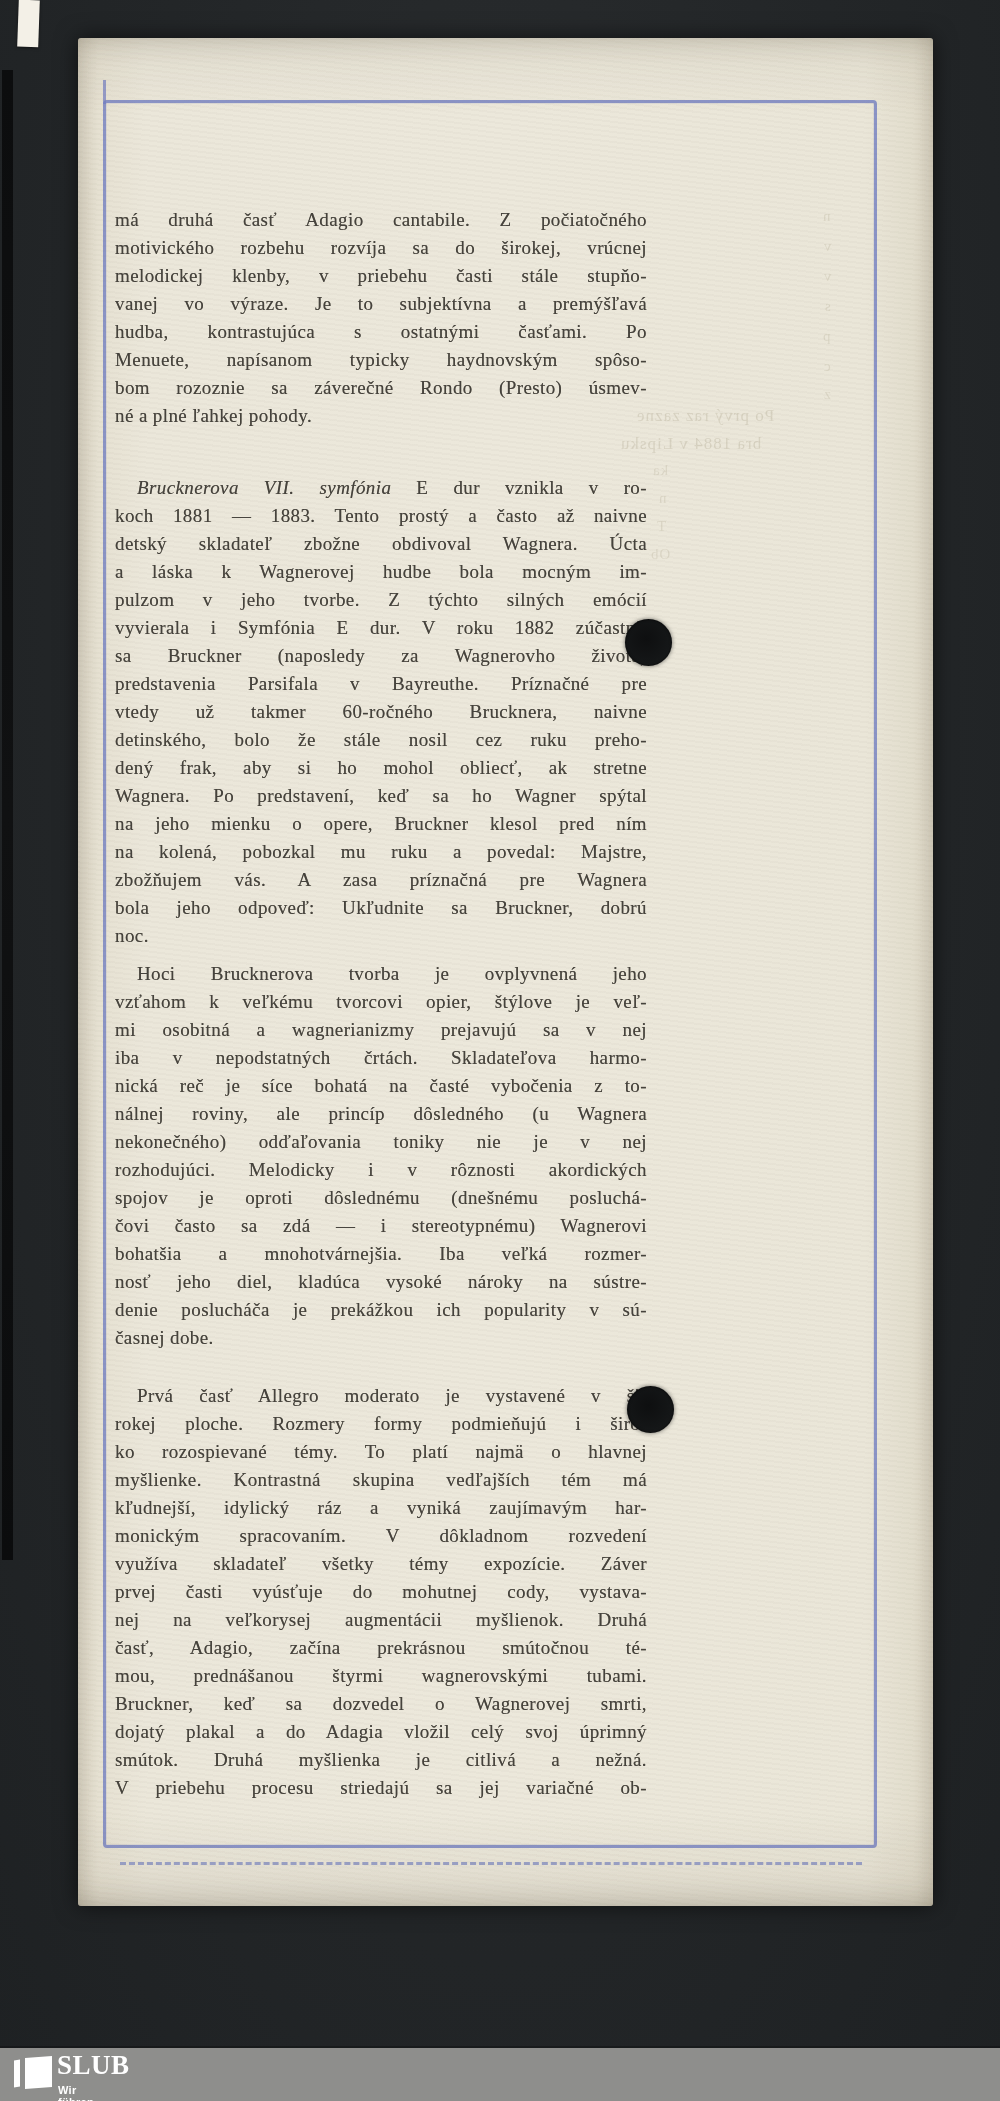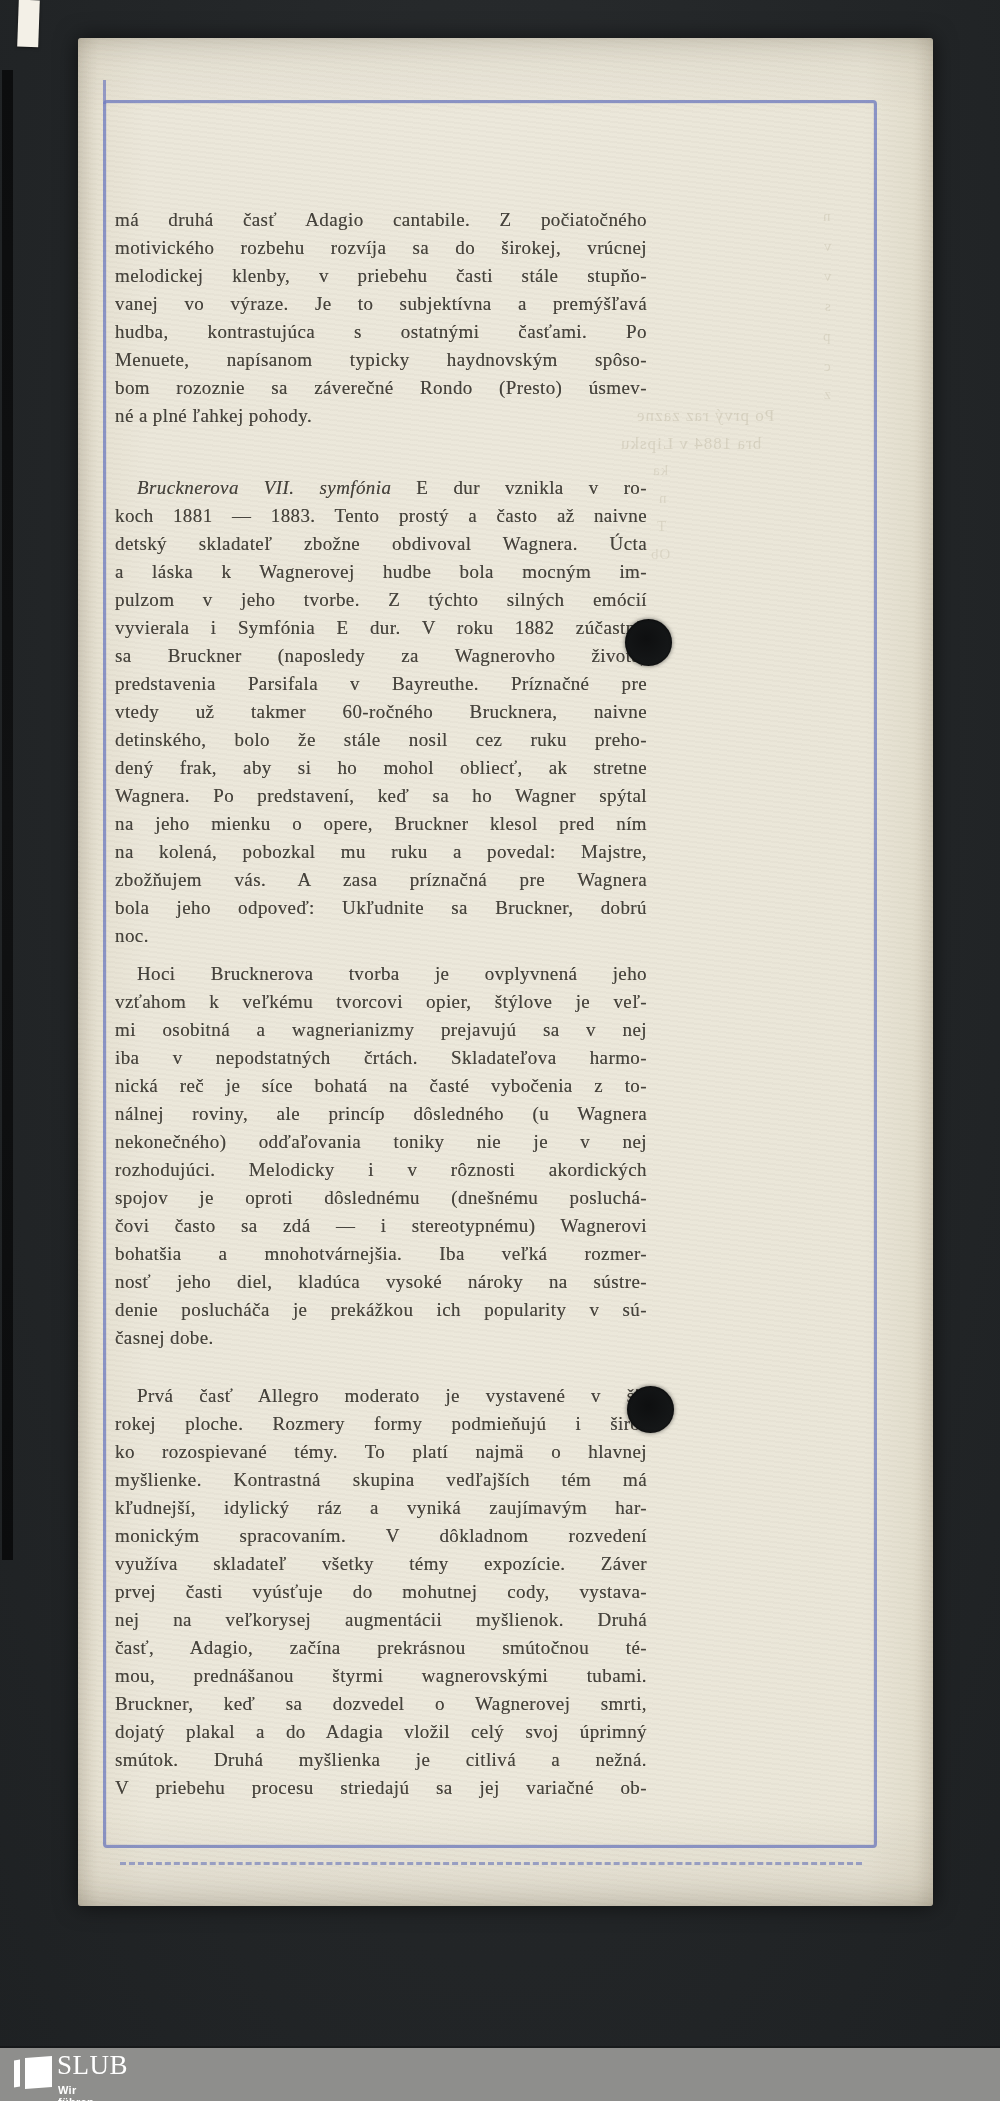--- a/index.html
+++ b/index.html
@@ -57,21 +57,21 @@
     box-shadow:0 0 4px rgba(0,0,0,.55), inset 0 0 3px rgba(0,0,0,.9);}
   .hole.top{left:625px;top:619px;}
   .hole.bottom{left:627px;top:1386px;}
   
   .footer{position:absolute;left:0;top:2048px;width:1000px;height:53px;background:#8e8e8c;z-index:20;
     box-shadow:0 -2px 0 rgba(0,0,0,.25);}
   .slub{position:absolute;left:0;top:0;height:53px;}
   .slub-book{position:absolute;left:14px;top:8px;width:40px;height:34px;}
   .slub-book .spine{position:absolute;left:0;top:4px;width:6px;height:27px;background:#fff;transform:skewY(-8deg);}
   .slub-book .cover{position:absolute;left:11px;top:1px;width:27px;height:31px;background:#fff;transform:skewY(-4deg);}
-  .slub-name{position:absolute;left:57px;top:2px;font-family:"Liberation Serif",serif;font-weight:normal;font-size:27px;color:#fff;letter-spacing:.5px;}
+  .slub-name{position:absolute;left:57px;top:2px;font-family:"Liberation Serif",serif;font-weight:bold;font-size:27px;color:#fff;letter-spacing:.5px;}
   .slub-tagline{position:absolute;left:58px;top:36px;font-family:"Liberation Sans",sans-serif;font-weight:bold;font-size:11px;color:#fff;letter-spacing:.3px;}
   .partner{position:absolute;right:0;top:0;height:53px;}
 </style>
 </head>
 <body>
 
 <div class="stage">
 
   <div class="left-gap"></div>
   <div class="corner-tab"></div>

